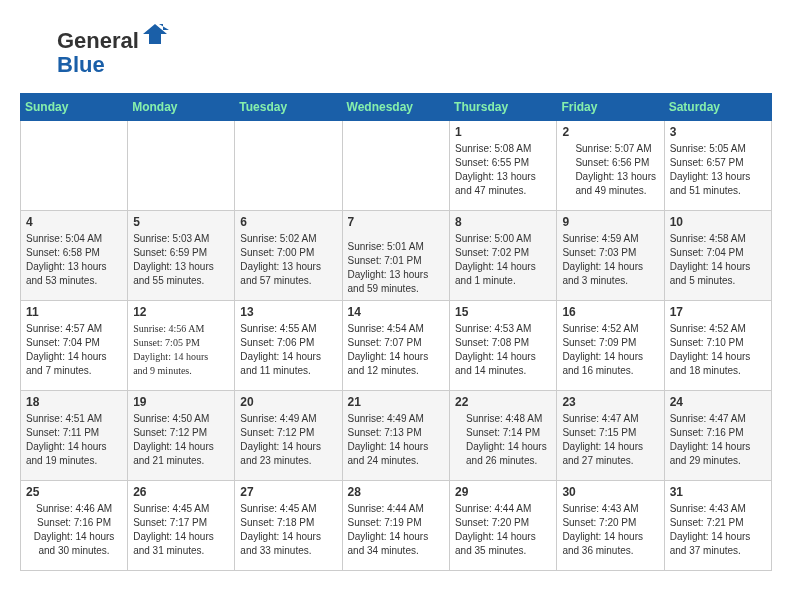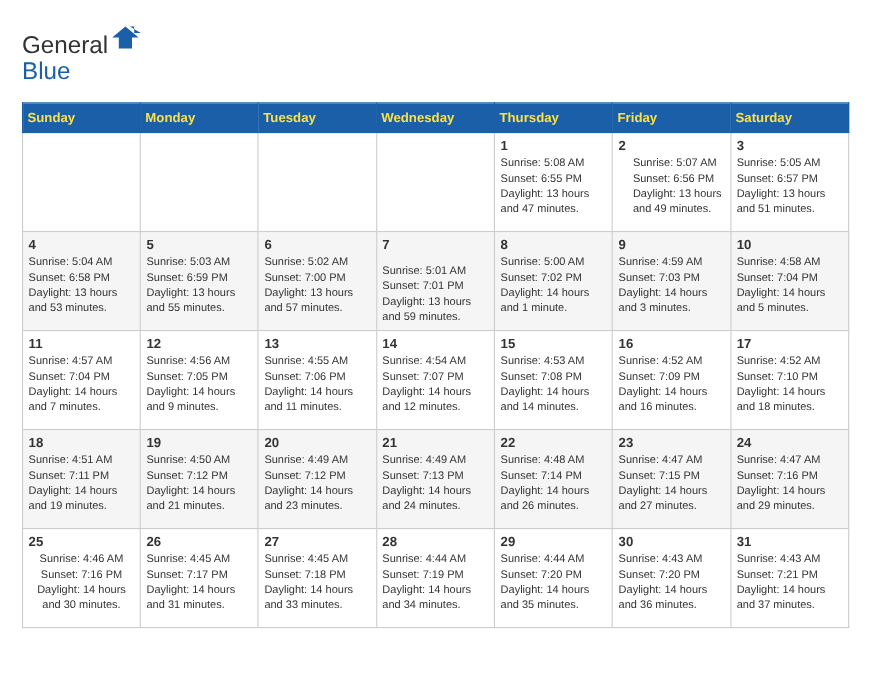--- a/index.html
+++ b/index.html
@@ -15,22 +15,23 @@
       justify-content: space-between;
       align-items: flex-start;
       margin-bottom: 16px;
     }
     .logo {
       display: flex;
       align-items: center;
     }
     .logo-text {
       font-size: 22px;
-      font-weight: normal;
+      font-weight: bold;
       line-height: 1.1;
+      margin-left: 37px;
     }
     .logo-general { color: #333; }
     .logo-blue { color: #1a5fa8; }
     .logo-icon {
       width: 28px;
       height: 28px;
       margin-left: 2px;
     }
     .title-block {
       text-align: right;
@@ -45,21 +46,21 @@
       font-size: 16px;
       color: #555;
     }
     table {
       width: 100%;
       border-collapse: collapse;
       font-size: 11px;
     }
     thead th {
       background-color: #1a5fa8;
-      color: #fde047;
+      color: #86efac;
       padding: 6px 4px;
       text-align: left;
       font-size: 12px;
       font-weight: bold;
       border: 1px solid #1a5fa8;
     }
     tbody td {
       border: 1px solid #ccc;
       vertical-align: top;
       padding: 4px 5px;
@@ -200,21 +201,21 @@
       <tr>
         <td>
           <div class="day-number">11</div>
           <div class="day-info" style="white-space: pre-line;">Sunrise: 4:57 AM
 Sunset: 7:04 PM
 Daylight: 14 hours
 and 7 minutes.</div>
         </td>
         <td>
           <div class="day-number">12</div>
-          <div class="day-info" style="white-space: pre-line;">Sunrise: 4:56 AM
+          <div class="day-info" style="white-space: pre-line; font-family: Liberation Serif, serif;">Sunrise: 4:56 AM
 Sunset: 7:05 PM
 Daylight: 14 hours
 and 9 minutes.</div>
         </td>
         <td>
           <div class="day-number">13</div>
           <div class="day-info" style="white-space: pre-line;">Sunrise: 4:55 AM
 Sunset: 7:06 PM
 Daylight: 14 hours
 and 11 minutes.</div>
@@ -272,21 +273,21 @@
         </td>
         <td>
           <div class="day-number">21</div>
           <div class="day-info" style="white-space: pre-line;">Sunrise: 4:49 AM
 Sunset: 7:13 PM
 Daylight: 14 hours
 and 24 minutes.</div>
         </td>
         <td>
           <div class="day-number">22</div>
-          <div class="day-info" style="white-space: pre-line;">Sunrise: 4:48 AM
+          <div class="day-info" style="white-space: pre-line; margin-left: 11px;">Sunrise: 4:48 AM
 Sunset: 7:14 PM
 Daylight: 14 hours
 and 26 minutes.</div>
         </td>
         <td>
           <div class="day-number">23</div>
           <div class="day-info" style="white-space: pre-line;">Sunrise: 4:47 AM
 Sunset: 7:15 PM
 Daylight: 14 hours
 and 27 minutes.</div>

